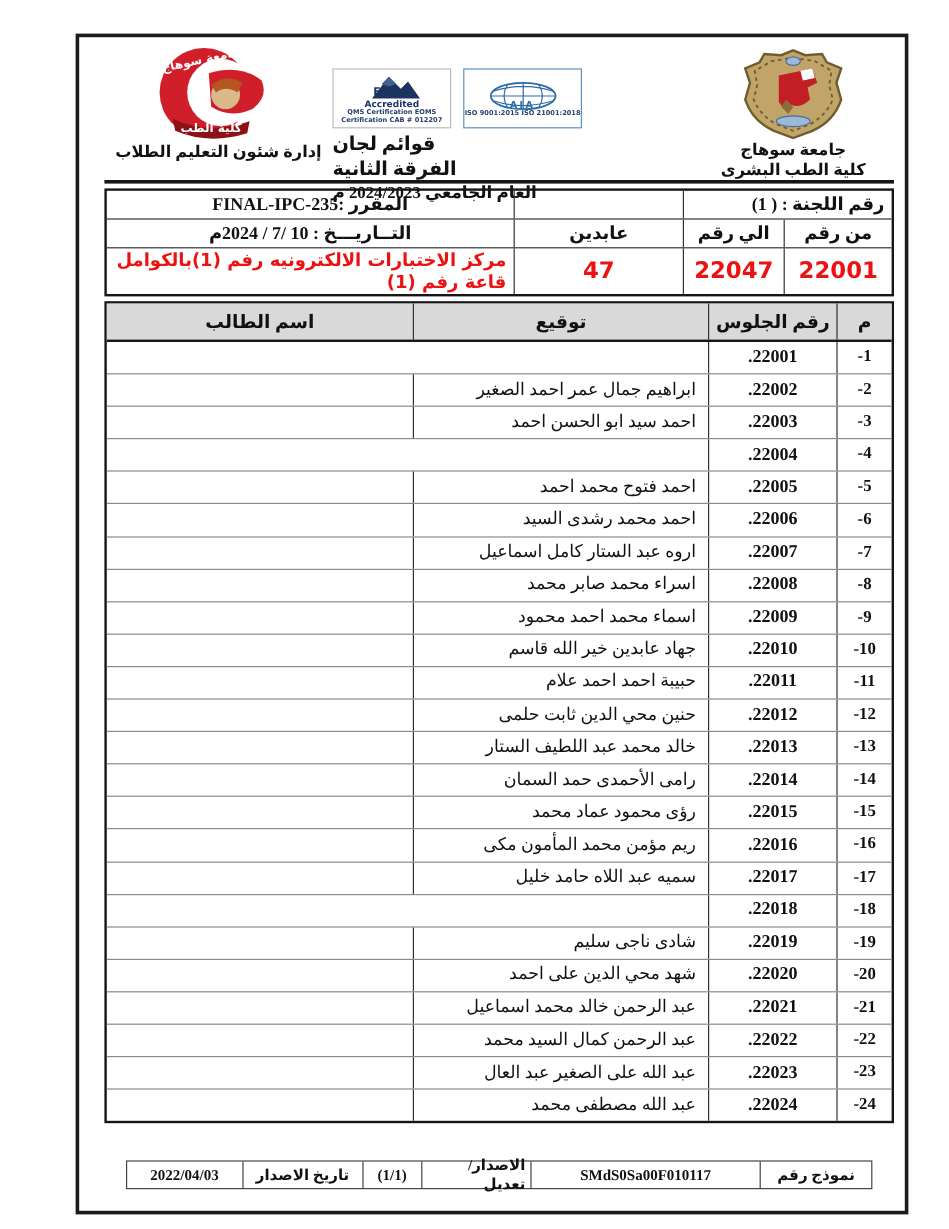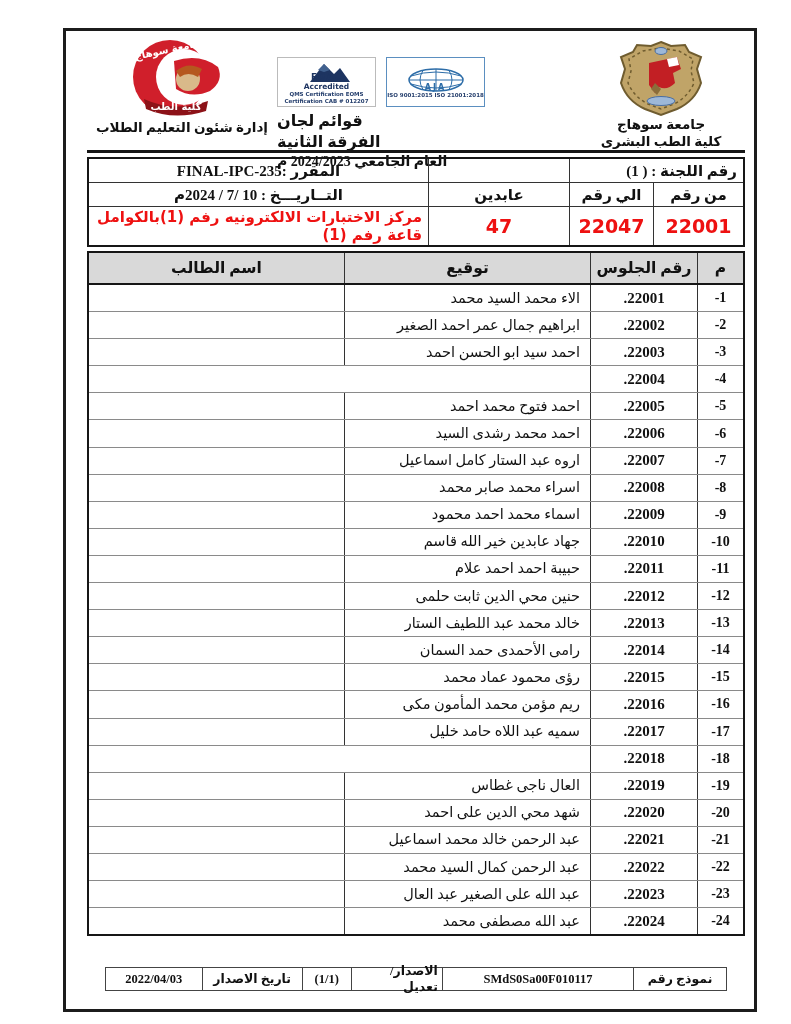--- a/index.html
+++ b/index.html
@@ -153,21 +153,20 @@
     <div class="trow thead">
       <div class="cell">م</div>
       <div class="cell">رقم الجلوس</div>
       <div class="cell">توقيع</div>
       <div class="cell">اسم الطالب</div>
     </div>
     <div>
         <div class="trow">
       <div class="cell c-idx">1-</div>
       <div class="cell c-seat">22001.</div>
-      <div class="cell c-name">الاء محمد السيد محمد</div>
       <div class="cell c-sig"></div>
     </div>
         <div class="trow">
       <div class="cell c-idx">2-</div>
       <div class="cell c-seat">22002.</div>
       <div class="cell c-name">ابراهيم جمال عمر احمد الصغير</div>
       <div class="cell c-sig"></div>
     </div>
         <div class="trow">
       <div class="cell c-idx">3-</div>
@@ -259,21 +258,21 @@
       <div class="cell c-sig"></div>
     </div>
         <div class="trow">
       <div class="cell c-idx">18-</div>
       <div class="cell c-seat">22018.</div>
       <div class="cell c-sig"></div>
     </div>
         <div class="trow">
       <div class="cell c-idx">19-</div>
       <div class="cell c-seat">22019.</div>
-      <div class="cell c-name">العال ناجى غطاس</div>
+      <div class="cell c-name">شادى ناجى سليم</div>
       <div class="cell c-sig"></div>
     </div>
         <div class="trow">
       <div class="cell c-idx">20-</div>
       <div class="cell c-seat">22020.</div>
       <div class="cell c-name">شهد محي الدين على احمد</div>
       <div class="cell c-sig"></div>
     </div>
         <div class="trow">
       <div class="cell c-idx">21-</div>

